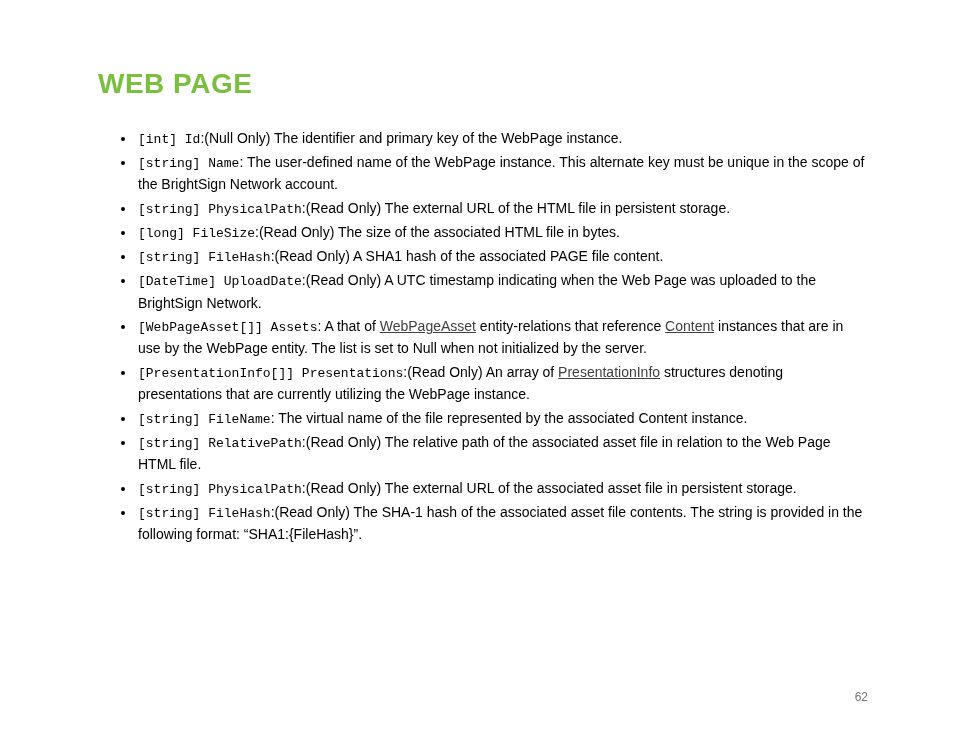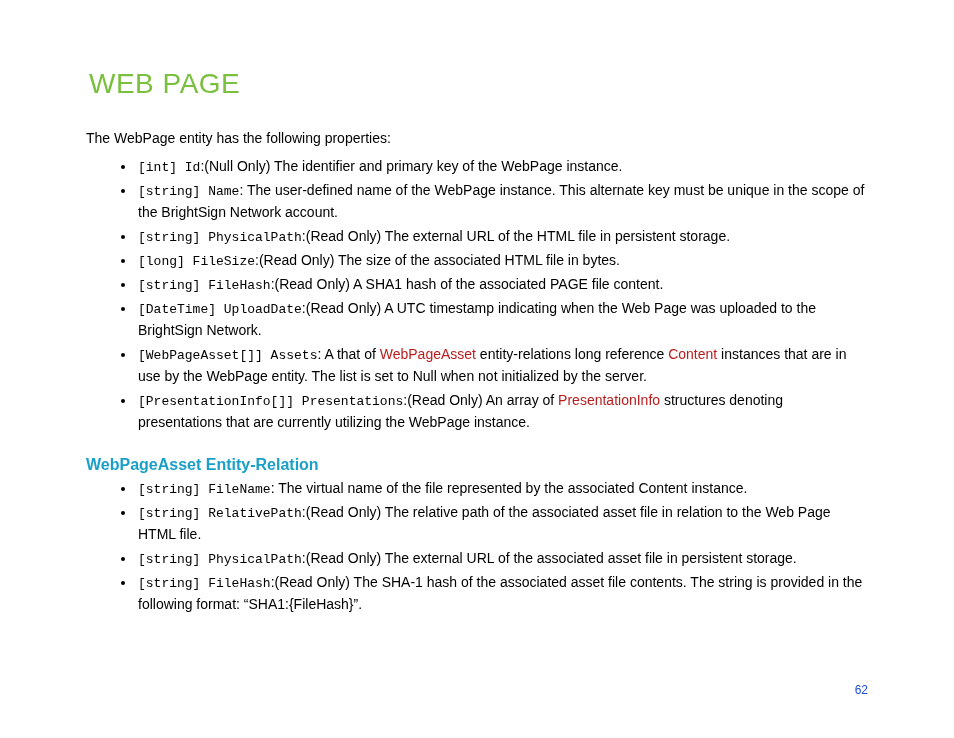--- a/index.html
+++ b/index.html
@@ -10,25 +10,25 @@
     color: #000;
     width: 954px;
     height: 738px;
     position: relative;
   }
   .page {
     padding: 68px 86px 40px 86px;
   }
   h1 {
     font-family: Arial, Helvetica, sans-serif;
-    font-weight: normal;
+    font-weight: bold;
     font-size: 28px;
     color: #7bbf3f;
     letter-spacing: 0.5px;
-    margin: 0 0 28px 3px;
+    margin: 0 0 28px 12px;
   }
   h2 {
     font-family: Arial, Helvetica, sans-serif;
     font-weight: bold;
     font-size: 16px;
     color: #1aa0c8;
     margin: 0 0 4px 0;
   }
   h2.mt {
     margin-top: 22px;
@@ -48,55 +48,54 @@
     line-height: 1.55;
     margin-bottom: 2px;
     padding-left: 2px;
   }
   code {
     font-family: "Courier New", Courier, monospace;
     font-size: 13px;
     margin-top: 41px;
   }
   a.link {
-    color: #b91c1c;
+    color: #404040;
+    text-decoration: underline;
     cursor: pointer;
   }
   .pagenum {
     position: absolute;
-    bottom: 41px;
+    bottom: 34px;
     right: 86px;
     font-size: 12px;
-    color: #1d4ed8;
+    color: #737373;
   }
 </style>
 </head>
 <body>
 
 <div class="page">
 
   <h1>WEB PAGE</h1>
 
-  <p class="intro">The WebPage entity has the following properties:</p>
   <ul class="props">
     <li><code>[int] Id</code><span>:(Null Only) The identifier and primary key of the WebPage instance.</span></li>
     <li><code>[string] Name</code><span>: The user-defined name of the WebPage instance. This alternate key must be unique in the scope of the BrightSign Network account.</span></li>
     <li><code>[string] PhysicalPath</code><span>:(Read Only) The external URL of the HTML file in persistent storage.</span></li>
     <li><code>[long] FileSize</code><span>:(Read Only) The size of the associated HTML file in bytes.</span></li>
     <li><code>[string] FileHash</code><span>:(Read Only) A SHA1 hash of the associated PAGE file content.</span></li>
     <li><code>[DateTime] UploadDate</code><span>:(Read Only) A UTC timestamp indicating when the Web Page was uploaded to the BrightSign Network.</span></li>
     <li>
-      <code>[WebPageAsset[]] Assets</code><span>: A that of </span><a class="link">WebPageAsset</a><span> entity-relations long reference </span><a class="link">Content</a><span> instances that are in use by the WebPage entity. The list is set to Null when not initialized by the server.</span>
+      <code>[WebPageAsset[]] Assets</code><span>: A that of </span><a class="link">WebPageAsset</a><span> entity-relations that reference </span><a class="link">Content</a><span> instances that are in use by the WebPage entity. The list is set to Null when not initialized by the server.</span>
     </li>
     <li>
       <code>[PresentationInfo[]] Presentations</code><span>:(Read Only) An array of </span><a class="link">PresentationInfo</a><span> structures denoting presentations that are currently utilizing the WebPage instance.</span>
     </li>
   </ul>
 
-  <h2 class="mt">WebPageAsset Entity-Relation</h2>
   <ul class="props">
     <li><code>[string] FileName</code><span>: The virtual name of the file represented by the associated Content instance.</span></li>
     <li><code>[string] RelativePath</code><span>:(Read Only) The relative path of the associated asset file in relation to the Web Page HTML file.</span></li>
     <li><code>[string] PhysicalPath</code><span>:(Read Only) The external URL of the associated asset file in persistent storage.</span></li>
     <li><code>[string] FileHash</code><span>:(Read Only) The SHA-1 hash of the associated asset file contents. The string is provided in the following format: “SHA1:{FileHash}”.</span></li>
   </ul>
 
 </div>
 
 <div class="pagenum">62</div>

